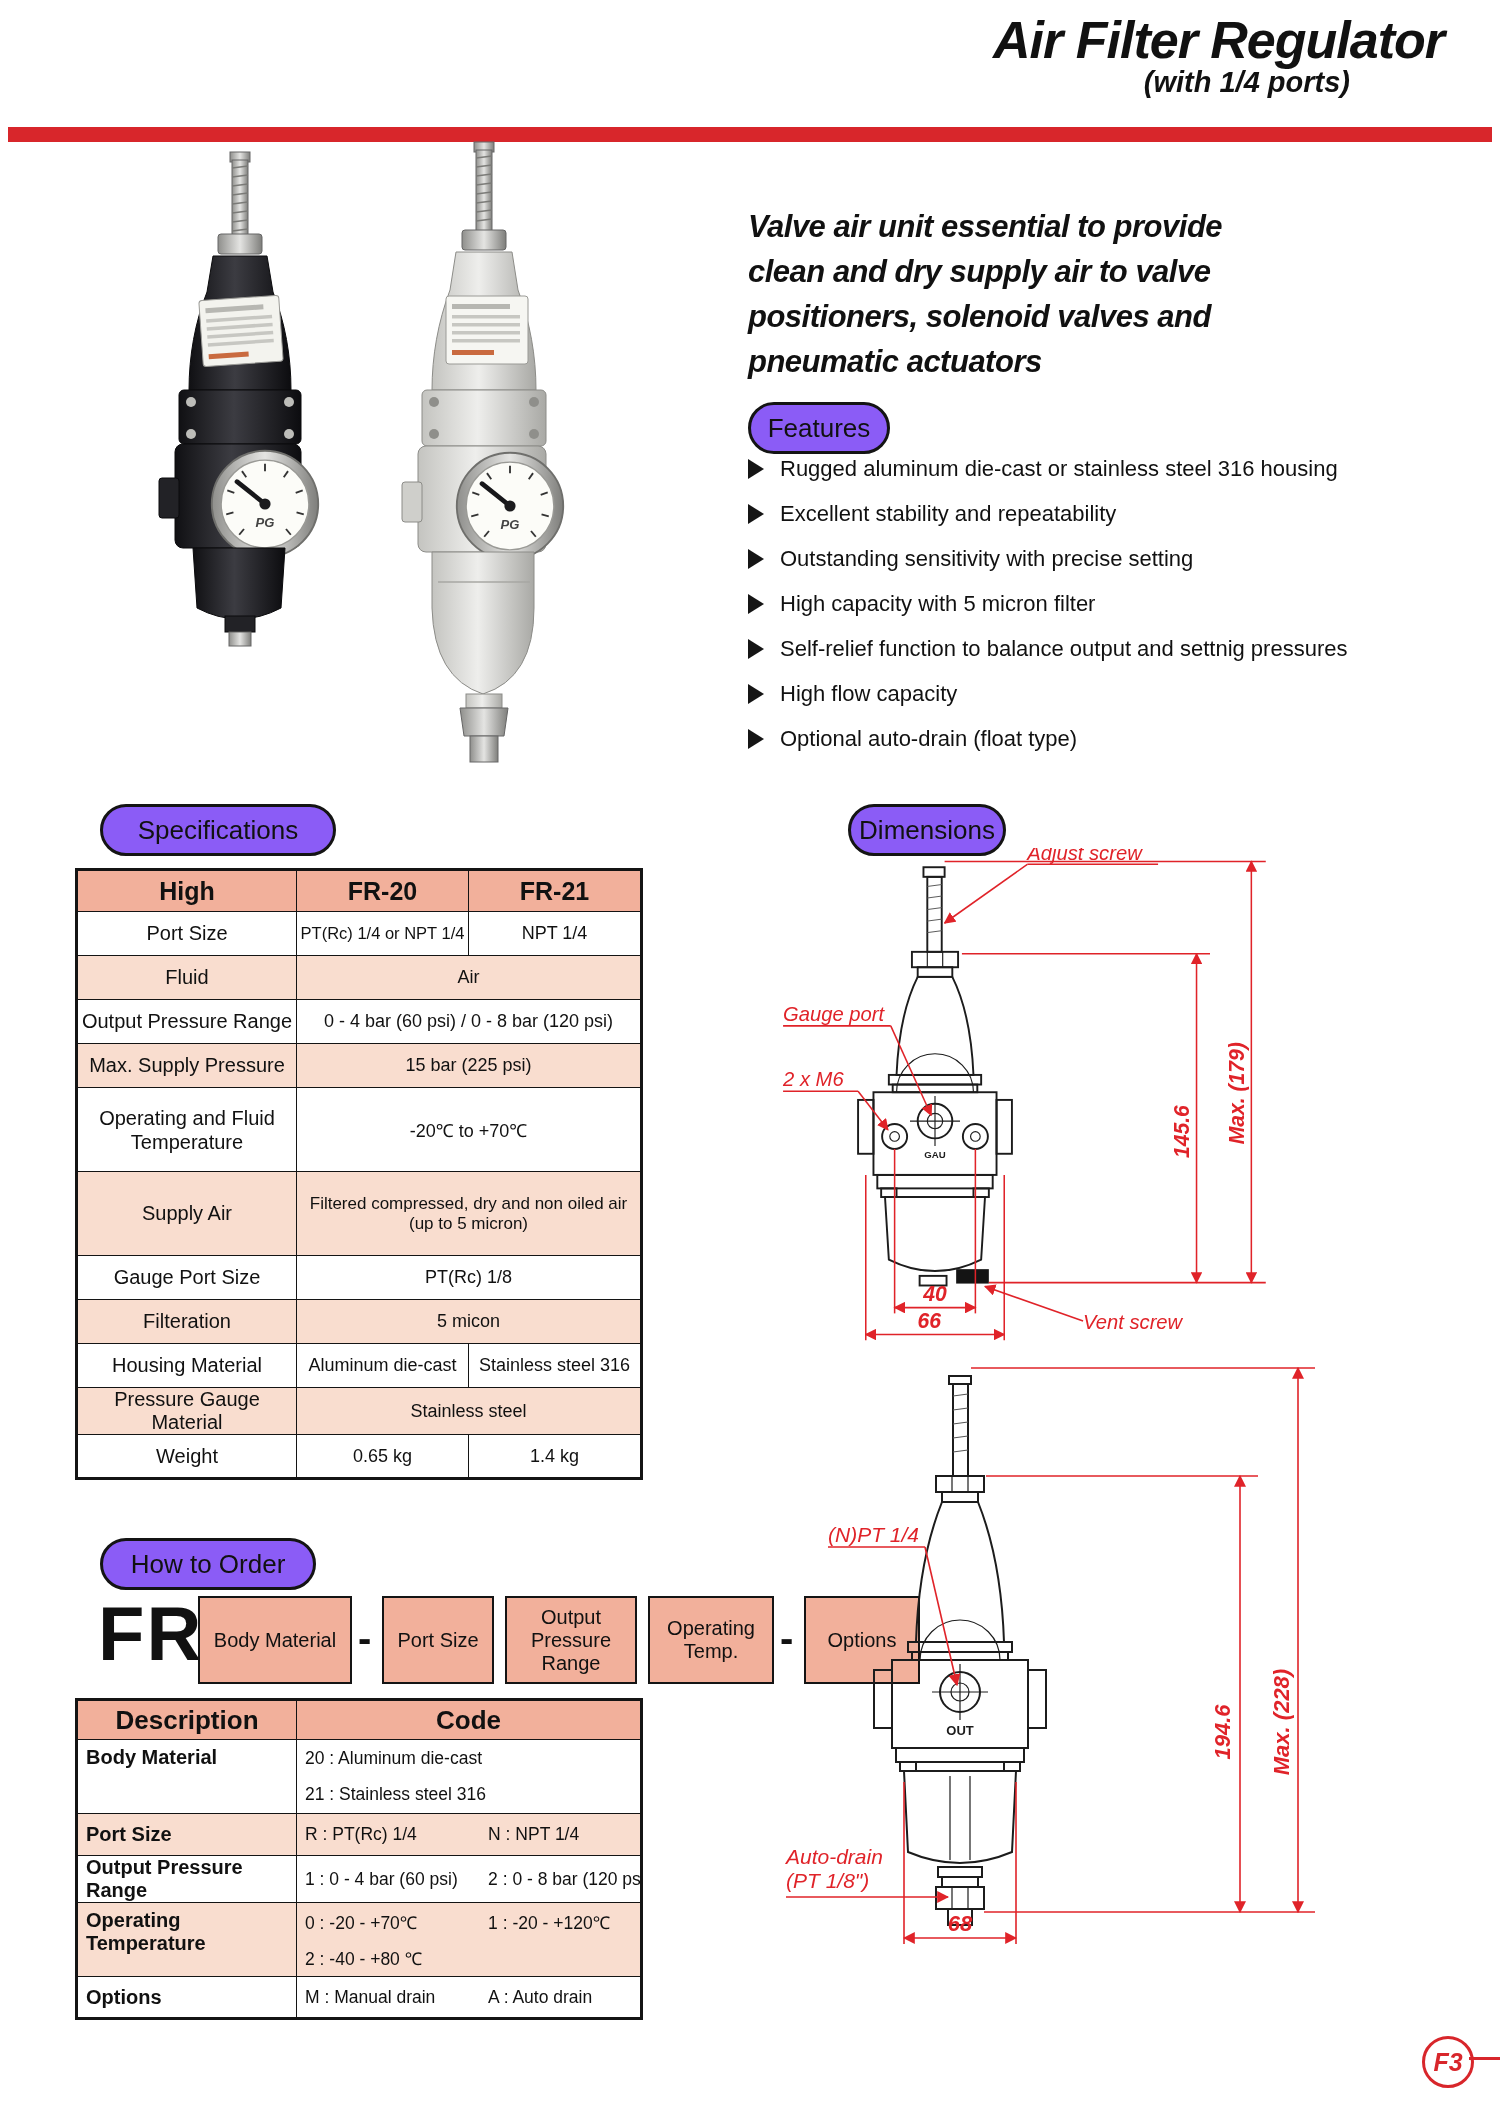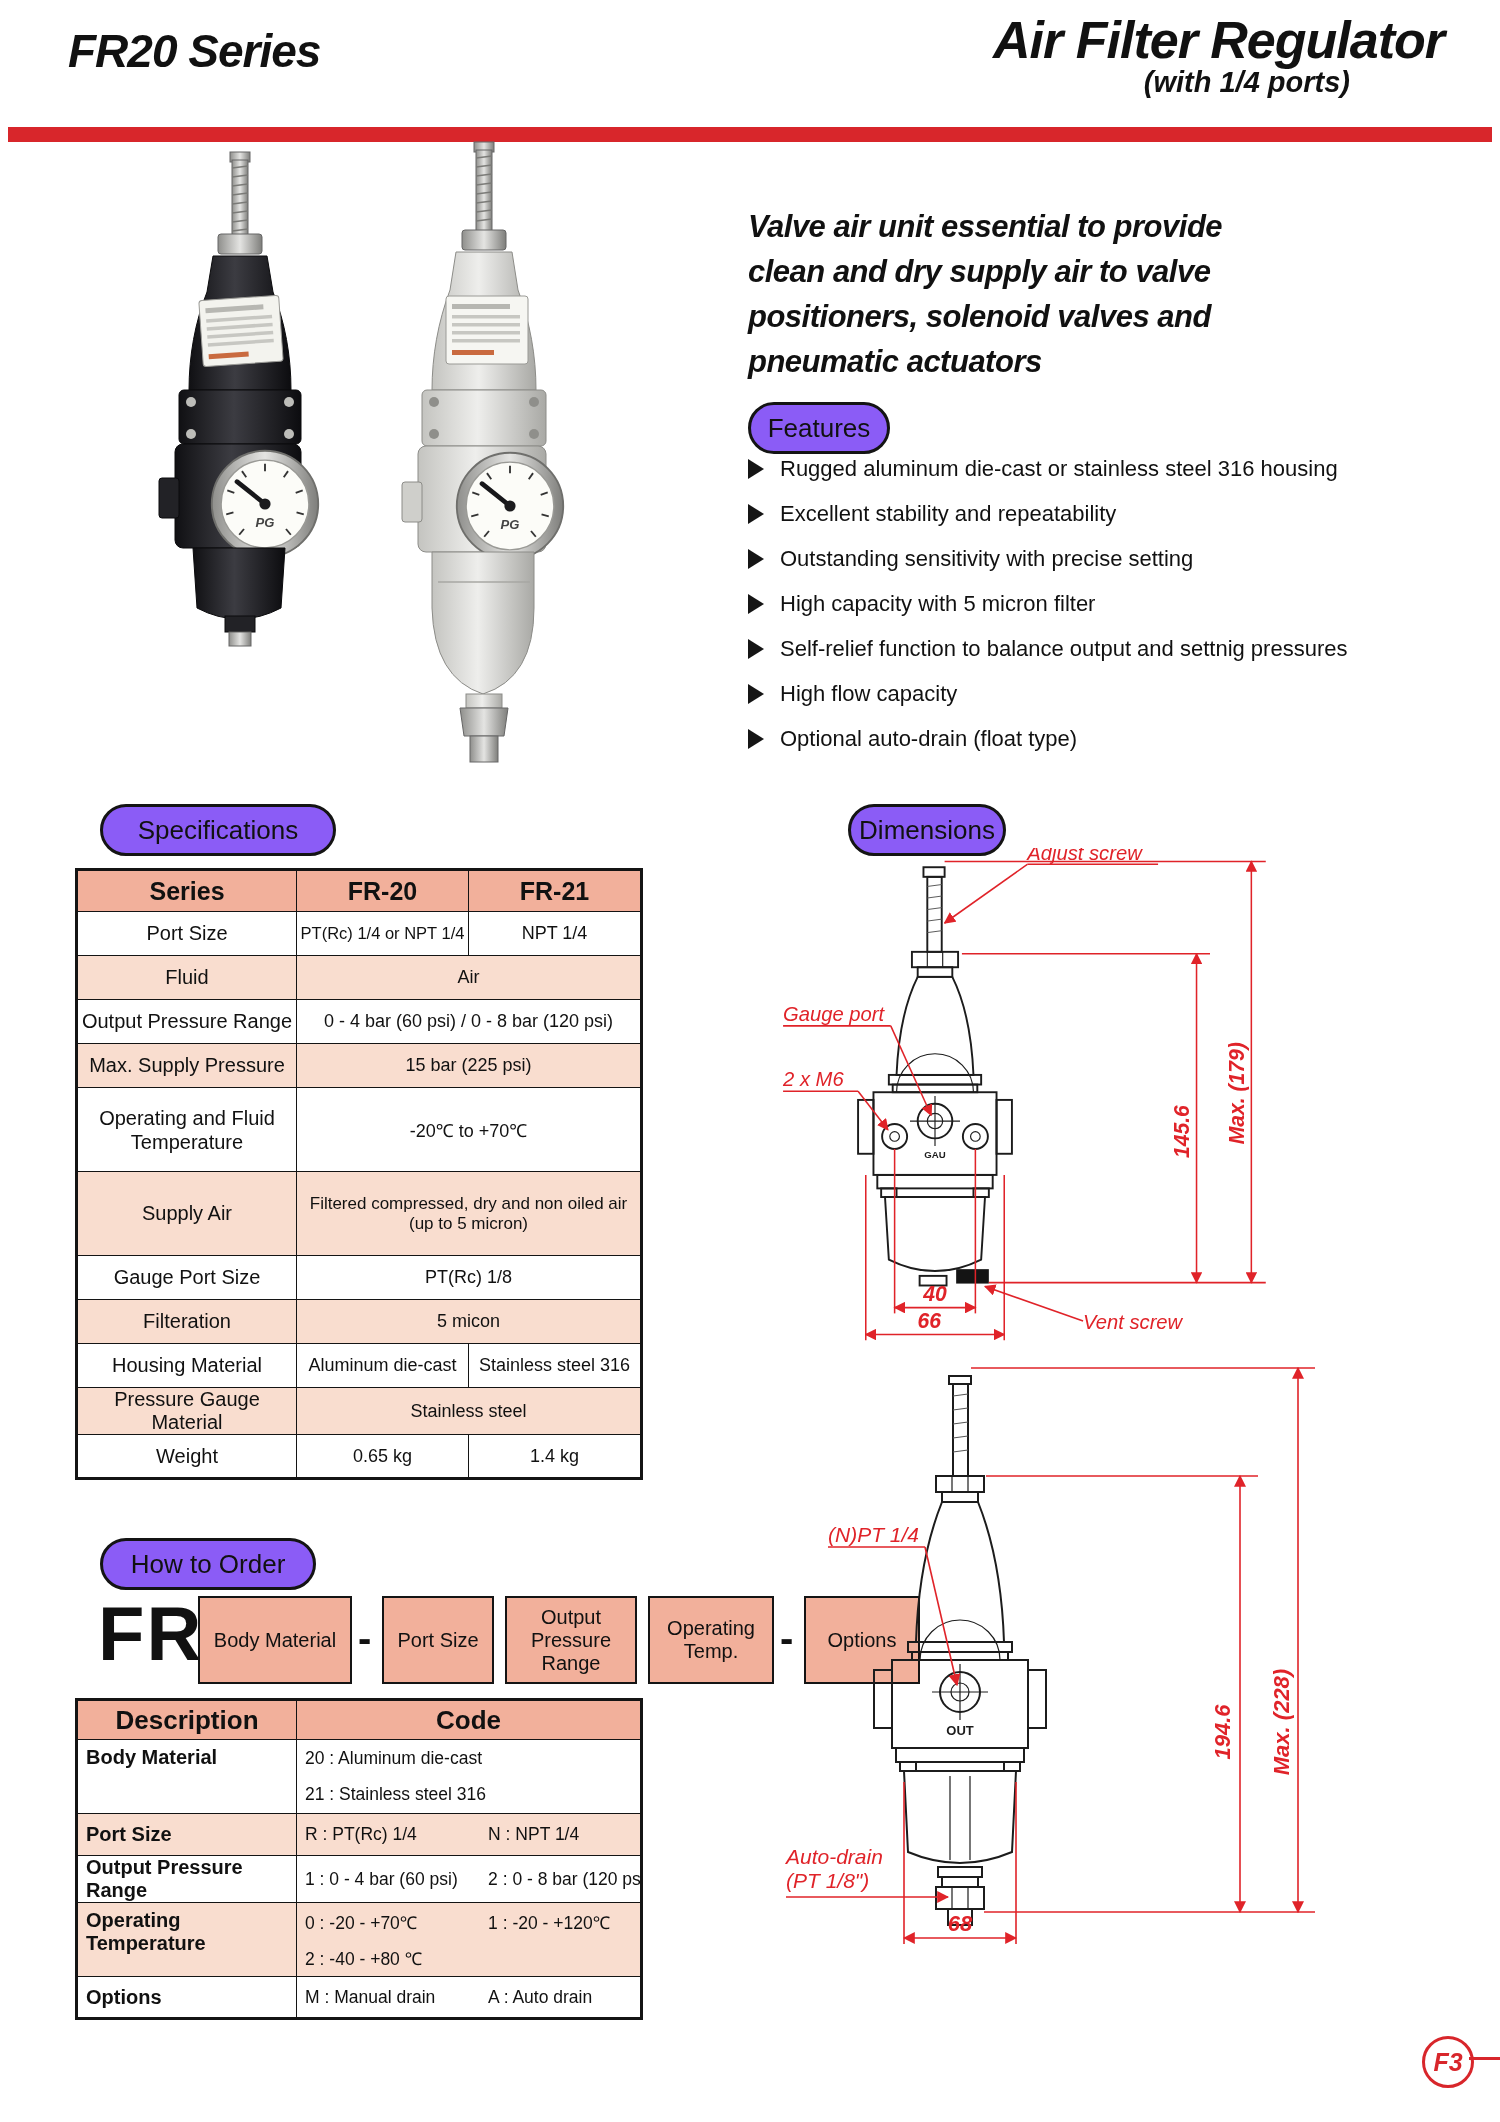--- a/index.html
+++ b/index.html
@@ -60,21 +60,20 @@
   
   .f3{left:1422px;top:2036px;width:46px;height:46px;border:3px solid #d8262b;border-radius:50%;
       color:#d8262b;display:flex;align-items:center;justify-content:center;font-size:25px;font-weight:700;font-style:italic;}
   .f3-line{left:1469px;top:2057px;width:31px;height:3px;background:#d8262b;}
 </style>
 </head>
 <body>
 
 <div id="page">
 
-  <div class="abs series">FR20 Series</div>
   <div class="abs main-title">Air Filter Regulator</div>
   <div class="abs sub-title">(with  1/4 ports)</div>
   <div class="abs redbar"></div>
 
   <svg width="0" height="0" style="position:absolute">
     <defs>
       <linearGradient id="gSilver" x1="0" y1="0" x2="1" y2="0">
         <stop offset="0" stop-color="#c4c4c0"></stop>
           <stop offset="0.45" stop-color="#eeeeec"></stop>
           <stop offset="1" stop-color="#a9a9a5"></stop>
@@ -247,21 +246,21 @@
   <div class="abs pill" style="left:100px;top:804px;width:230px;height:46px">Specifications</div>
 
   <table class="abs spec">
     <colgroup>
         <col style="width:220px">
         <col style="width:172px">
         <col style="width:173px">
       </colgroup>
     <tbody>
         <tr class="hdr hdr-bg row-hdr">
-      <td>Series</td>
+      <td>High</td>
       <td>FR-20</td>
       <td>FR-21</td>
     </tr>
     <tr class="row-std">
       <td class="lbl">Port Size</td>
       <td style="font-size:16.5px">PT(Rc) 1/4 or NPT 1/4</td>
       <td>NPT 1/4</td>
     </tr>
     <tr class="alt-bg row-std">
       <td class="lbl">Fluid</td>

